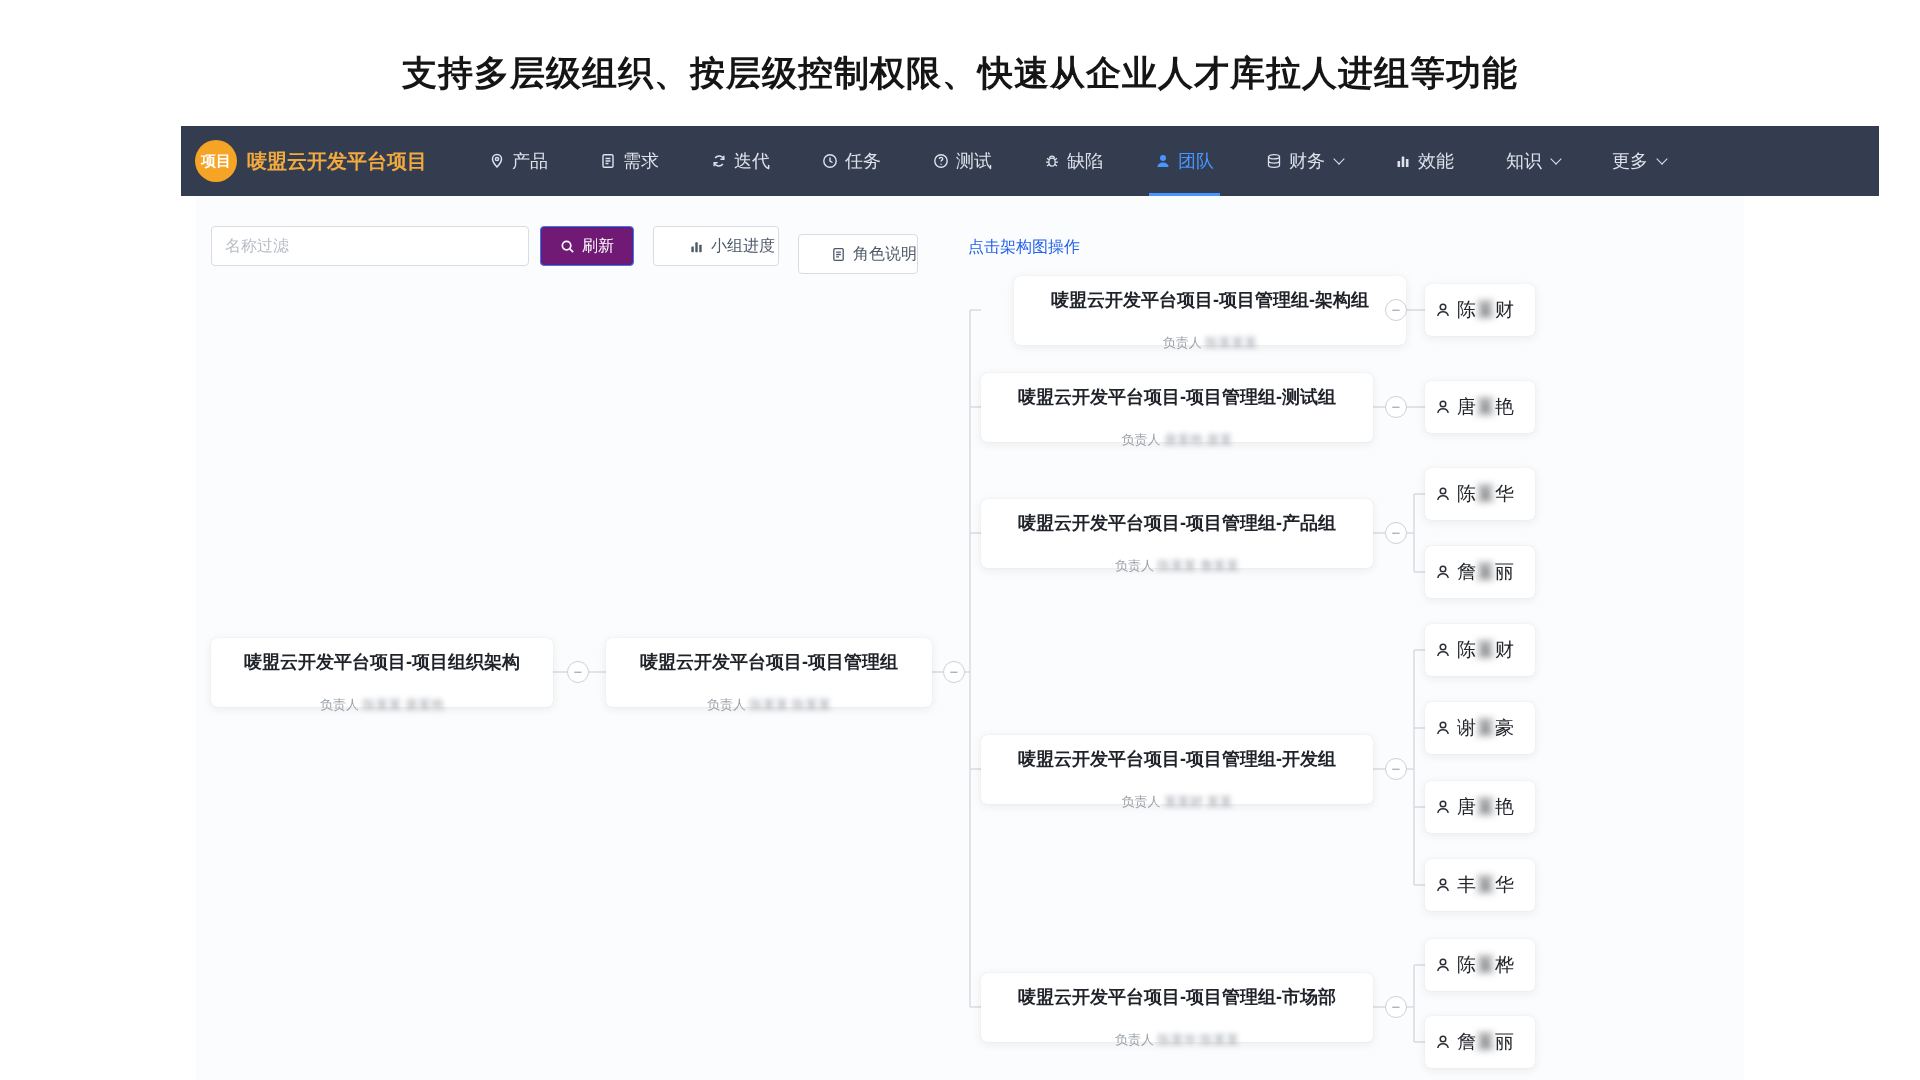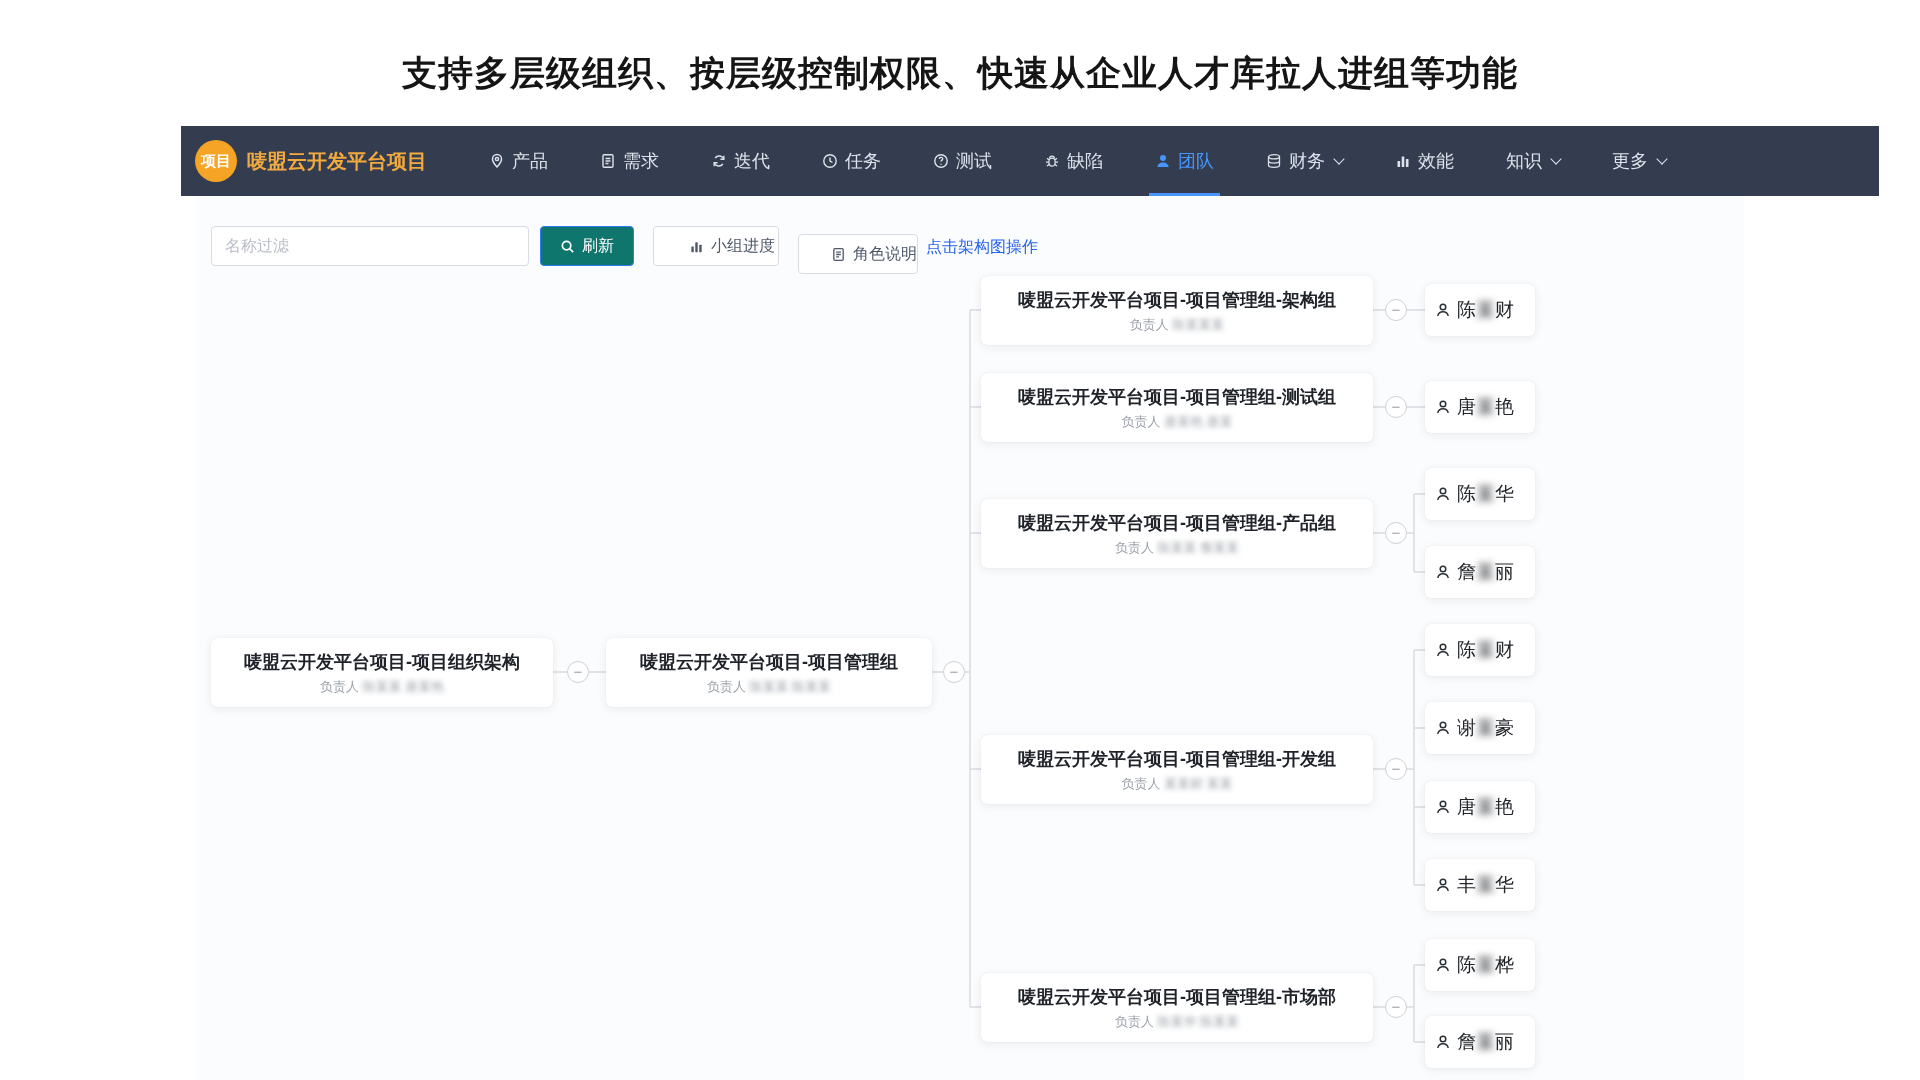--- a/index.html
+++ b/index.html
@@ -48,34 +48,34 @@
     position: absolute; left: 211px; top: 226px; width: 318px; height: 40px;
     border: 1px solid #d9dce3; border-radius: 4px; padding: 0 13px;
     font-size: 16px; color: #333; background: #fff; outline: none; z-index: 2;
   }
   .filter-input::placeholder { color: #b8bcc4; }
   .btn {
     position: absolute; height: 40px; border-radius: 4px; display: flex;
     align-items: center; justify-content: center; gap: 7px; font-size: 16px;
     cursor: pointer; z-index: 2;
   }
-  .btn-refresh { left: 540px; top: 226px; width: 94px; background: #0f766e; border: 1px solid #2e7cf6; color: #fff; }
+  .btn-refresh { left: 540px; top: 226px; width: 94px; background: #701a75; border: 1px solid #2e7cf6; color: #fff; }
   .btn-light { background: #fff; border: 1px solid #d9dce3; color: #4e5969; padding-left: 32px; }
   .btn-progress { left: 653px; top: 226px; width: 126px; }
   .btn-role { left: 798px; top: 234px; width: 120px; }
-  .chart-link { position: absolute; left: 926px; top: 237px; font-size: 16px; color: #2563eb; cursor: pointer; z-index: 2; }
+  .chart-link { position: absolute; left: 968px; top: 237px; font-size: 16px; color: #2563eb; cursor: pointer; z-index: 2; }
   
   svg.connectors { position: absolute; left: 0; top: 0; z-index: 1; pointer-events: none; }
   .node {
     position: absolute; background: #fff; border-radius: 6px; text-align: center;
     box-shadow: 0 0 1px rgba(31,35,41,.15), 0 2px 10px rgba(31,35,41,.08);
     z-index: 2;
   }
   .node .t { font-size: 18px; font-weight: 700; color: #1f2329; margin-top: 12px; white-space: nowrap; }
-  .node .s { font-size: 13px; color: #9aa0a8; margin-top: 4px; white-space: nowrap; }
+  .node .s { font-size: 13px; color: #9aa0a8; margin-top: 22px; white-space: nowrap; }
   .node .s .censor { filter: blur(2.6px); }
   .member {
     position: absolute; width: 110px; height: 52px; background: #fff;
     border-radius: 6px; display: flex; align-items: center; padding-left: 10px;
     gap: 6px; z-index: 2;
     box-shadow: 0 0 1px rgba(31,35,41,.15), 0 2px 10px rgba(31,35,41,.08);
   }
   .member .name { font-size: 19px; color: #23262b; font-weight: 500; display: inline-flex; }
   .member .name .mid { filter: blur(3.5px); }
   .collapse {
@@ -238,21 +238,21 @@
 
 <div class="node" style="left:211px; top:638px; width:342px; height:69px;">
   <div class="t">唛盟云开发平台项目-项目组织架构</div>
   <div class="s"><span>负责人</span> <span class="censor">陈某某 唐某艳</span></div>
 </div>
 <div class="node" style="left:606px; top:638px; width:326px; height:69px;">
   <div class="t">唛盟云开发平台项目-项目管理组</div>
   <div class="s"><span>负责人</span> <span class="censor">陈某某 陈某某</span></div>
 </div>
 
-<div class="node" style="left:981px; top:276px; width:392px; height:69px;">
+<div class="node" style="left:1014px; top:276px; width:392px; height:69px;">
   <div class="t">唛盟云开发平台项目-项目管理组-架构组</div>
   <div class="s"><span>负责人</span> <span class="censor">陈某某某</span></div>
 </div>
 <div class="node" style="left:981px; top:373px; width:392px; height:69px;">
   <div class="t">唛盟云开发平台项目-项目管理组-测试组</div>
   <div class="s"><span>负责人</span> <span class="censor">唐某艳 唐某</span></div>
 </div>
 <div class="node" style="left:981px; top:499px; width:392px; height:69px;">
   <div class="t">唛盟云开发平台项目-项目管理组-产品组</div>
   <div class="s"><span>负责人</span> <span class="censor">陈某某 詹某某</span></div>

